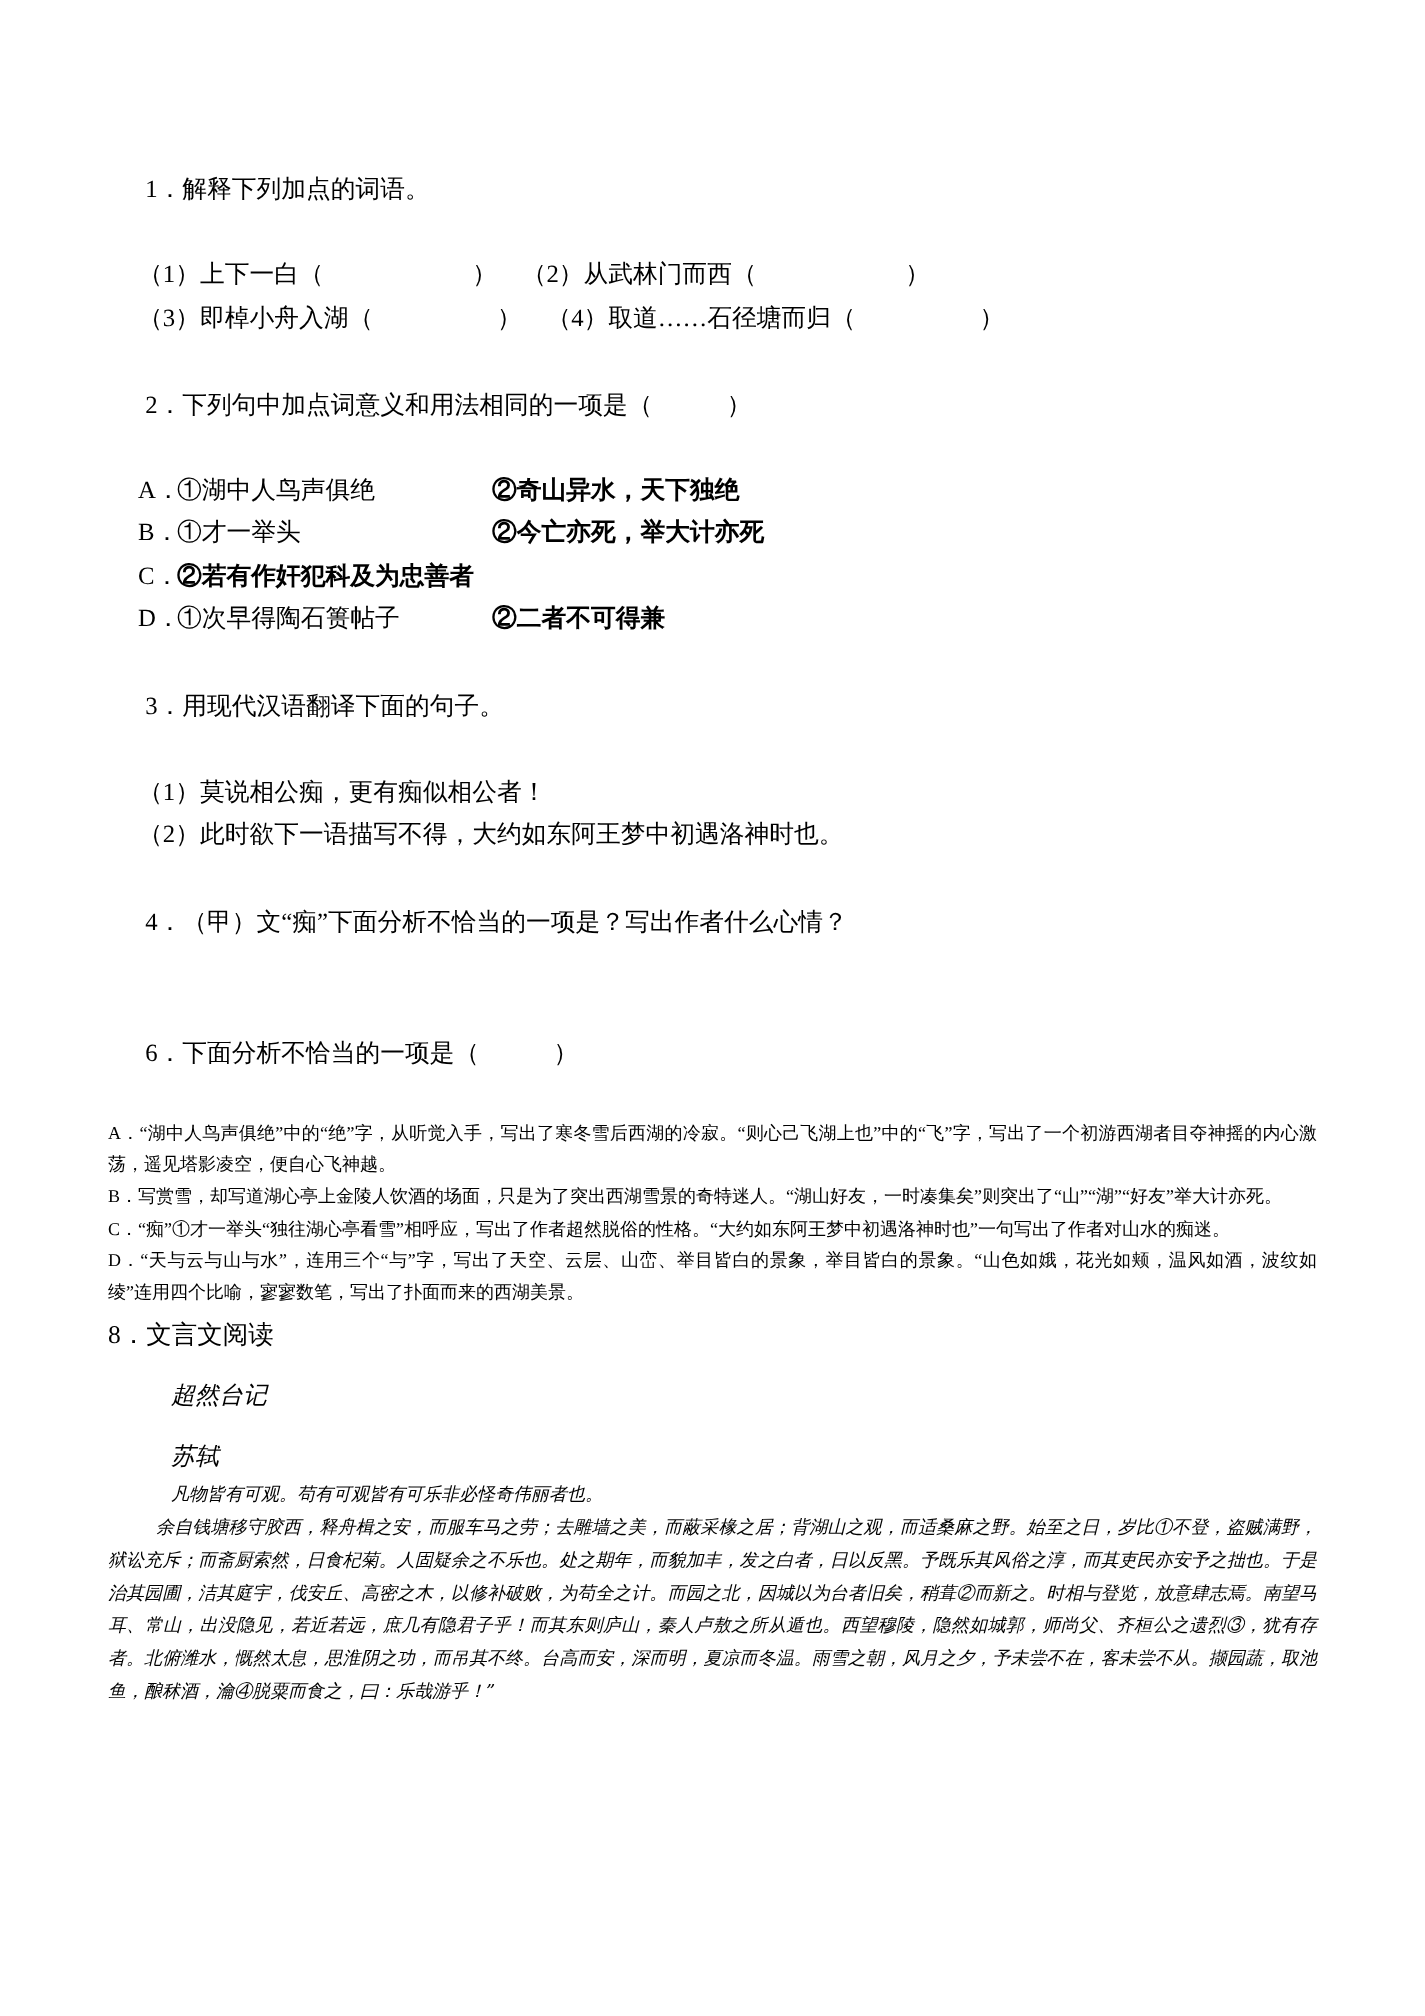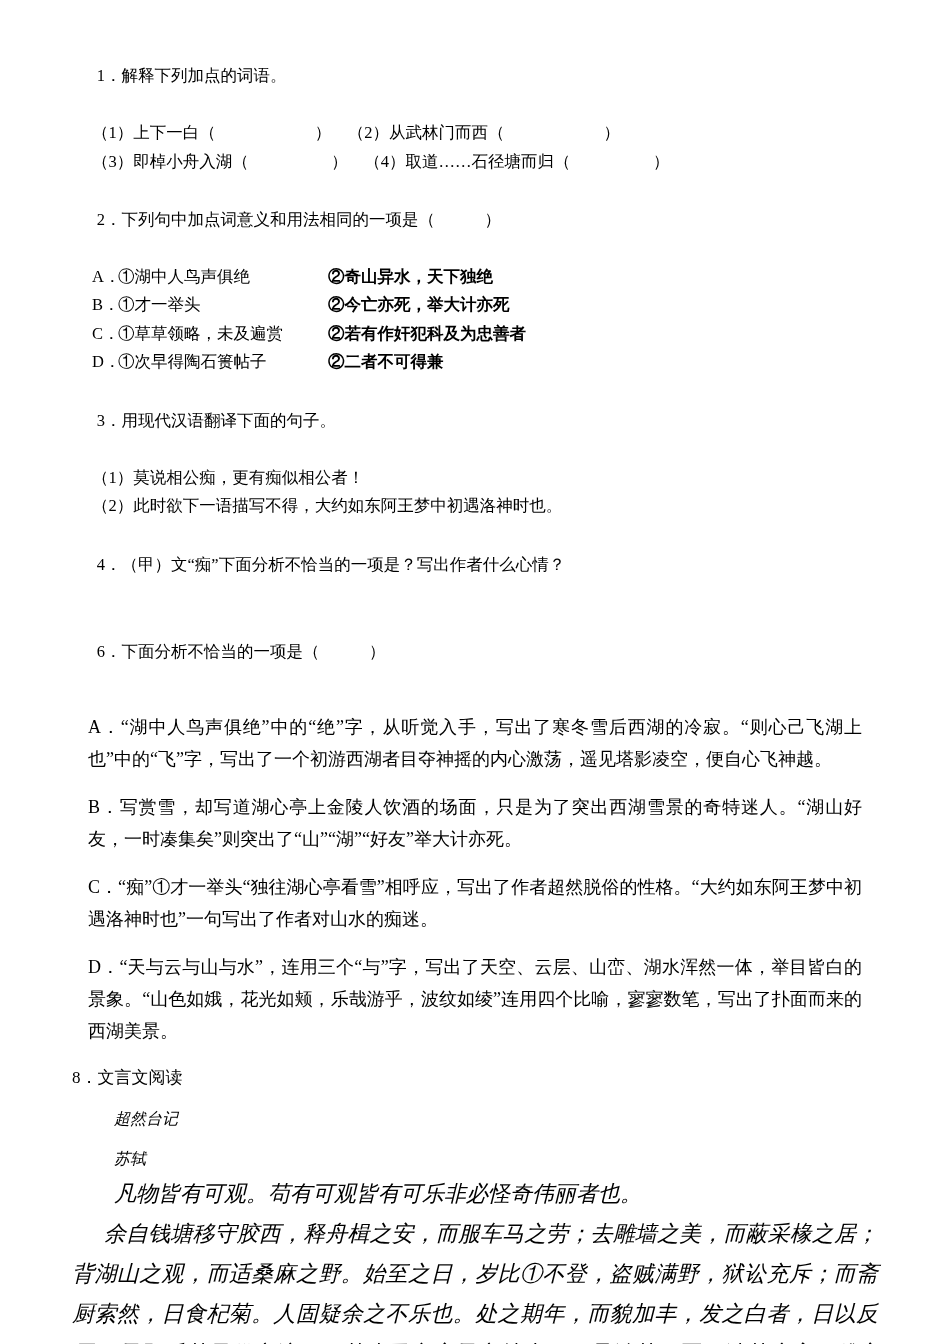--- a/index.html
+++ b/index.html
@@ -12,21 +12,21 @@
     height: 1344px;
     font-family: "Liberation Serif", serif;
     color: #000000;
     overflow: hidden;
   }
   .page {
     position: relative;
     width: 950px;
     height: 1344px;
     box-sizing: border-box;
-    padding: 34px 72px 40px 72px;
+    padding: 84px 72px 40px 72px;
   }
   .q {
     margin-bottom: 2px;
   }
   .line {
     font-size: 16.5px;
     line-height: 1.72;
     white-space: pre-wrap;
   }
   .line.num {
@@ -50,35 +50,35 @@
   }
   .opt-a {
     width: 210px;
     flex: 0 0 210px;
   }
   .opt-b {
     flex: 1 1 auto;
     font-weight: bold;
   }
   .para {
-    font-size: 18px;
+    font-size: 12px;
     line-height: 1.78;
     text-align: justify;
-    margin: 16px;
+    margin: 0;
   }
   .para.just {
     text-align: justify;
     text-justify: inter-ideograph;
   }
   .sec-title {
     font-size: 17px;
     line-height: 1.8;
   }
   .cw {
-    font-size: 22px;
+    font-size: 12px;
     line-height: 1.82;
     text-align: justify;
     text-justify: inter-ideograph;
     font-family: "DejaVu Serif", serif;
     font-style: italic;
   }
   .cw-center-ind {
     padding-left: 42px;
   }
   .cw-ind {
@@ -115,21 +115,20 @@
       <span class="opt-a">①湖中人鸟声俱绝</span>
       <span class="opt-b">②奇山异水，天下独绝</span>
     </div>
     <div class="opt-row indent2">
       <span class="opt-label">B．</span>
       <span class="opt-a">①才一举头</span>
       <span class="opt-b">②今亡亦死，举大计亦死</span>
     </div>
     <div class="opt-row indent2">
       <span class="opt-label">C．</span>
-      <span class="opt-a">①草草领略，未及遍赏</span>
       <span class="opt-b">②若有作奸犯科及为忠善者</span>
     </div>
     <div class="opt-row indent2">
       <span class="opt-label">D．</span>
       <span class="opt-a">①次早得陶石篑帖子</span>
       <span class="opt-b">②二者不可得兼</span>
     </div>
   </div>
 
   <div class="q">
@@ -147,21 +146,21 @@
   </div>
 
 
   <div class="q">
     <div class="line num">
       <span>6．</span><span>下面分析不恰当的一项是（　　　）</span>
     </div>
     <div class="para just">A．“湖中人鸟声俱绝”中的“绝”字，从听觉入手，写出了寒冬雪后西湖的冷寂。“则心己飞湖上也”中的“飞”字，写出了一个初游西湖者目夺神摇的内心激荡，遥见塔影凌空，便自心飞神越。</div>
     <div class="para just">B．写赏雪，却写道湖心亭上金陵人饮酒的场面，只是为了突出西湖雪景的奇特迷人。“湖山好友，一时凑集矣”则突出了“山”“湖”“好友”举大计亦死。</div>
     <div class="para just">C．“痴”①才一举头“独往湖心亭看雪”相呼应，写出了作者超然脱俗的性格。“大约如东阿王梦中初遇洛神时也”一句写出了作者对山水的痴迷。</div>
-    <div class="para just">D．“天与云与山与水”，连用三个“与”字，写出了天空、云层、山峦、湖水浑然一体，举目皆白的景象。“山色如娥，花光如颊，乐哉游乎，波纹如绫”连用四个比喻，寥寥数笔，写出了扑面而来的西湖美景。</div>
+    <div class="para just">D．“天与云与山与水”，连用三个“与”字，写出了天空、云层、山峦、举目皆白的景象，举目皆白的景象。“山色如娥，花光如颊，温风如酒，波纹如绫”连用四个比喻，寥寥数笔，写出了扑面而来的西湖美景。</div>
   </div>
 
   <div class="q">
     <div class="sec-title">
       <span>8．</span><span>文言文阅读</span>
     </div>
     <div class="title-line">超然台记</div>
     <div class="title-line">苏轼</div>
     <div class="cw cw-center-ind">凡物皆有可观。苟有可观皆有可乐非必怪奇伟丽者也。</div>
     <div class="cw cw-ind">余自钱塘移守胶西，释舟楫之安，而服车马之劳；去雕墙之美，而蔽采椽之居；背湖山之观，而适桑麻之野。始至之日，岁比①不登，盗贼满野，狱讼充斥；而斋厨索然，日食杞菊。人固疑余之不乐也。处之期年，而貌加丰，发之白者，日以反黑。予既乐其风俗之淳，而其吏民亦安予之拙也。于是治其园圃，洁其庭宇，伐安丘、高密之木，以修补破败，为苟全之计。而园之北，因城以为台者旧矣，稍葺②而新之。时相与登览，放意肆志焉。南望马耳、常山，出没隐见，若近若远，庶几有隐君子乎！而其东则庐山，秦人卢敖之所从遁也。西望穆陵，隐然如城郭，师尚父、齐桓公之遗烈③，犹有存者。北俯潍水，慨然太息，思淮阴之功，而吊其不终。台高而安，深而明，夏凉而冬温。雨雪之朝，风月之夕，予未尝不在，客未尝不从。撷园蔬，取池鱼，酿秫酒，瀹④脱粟而食之，曰：乐哉游乎！”</div>

